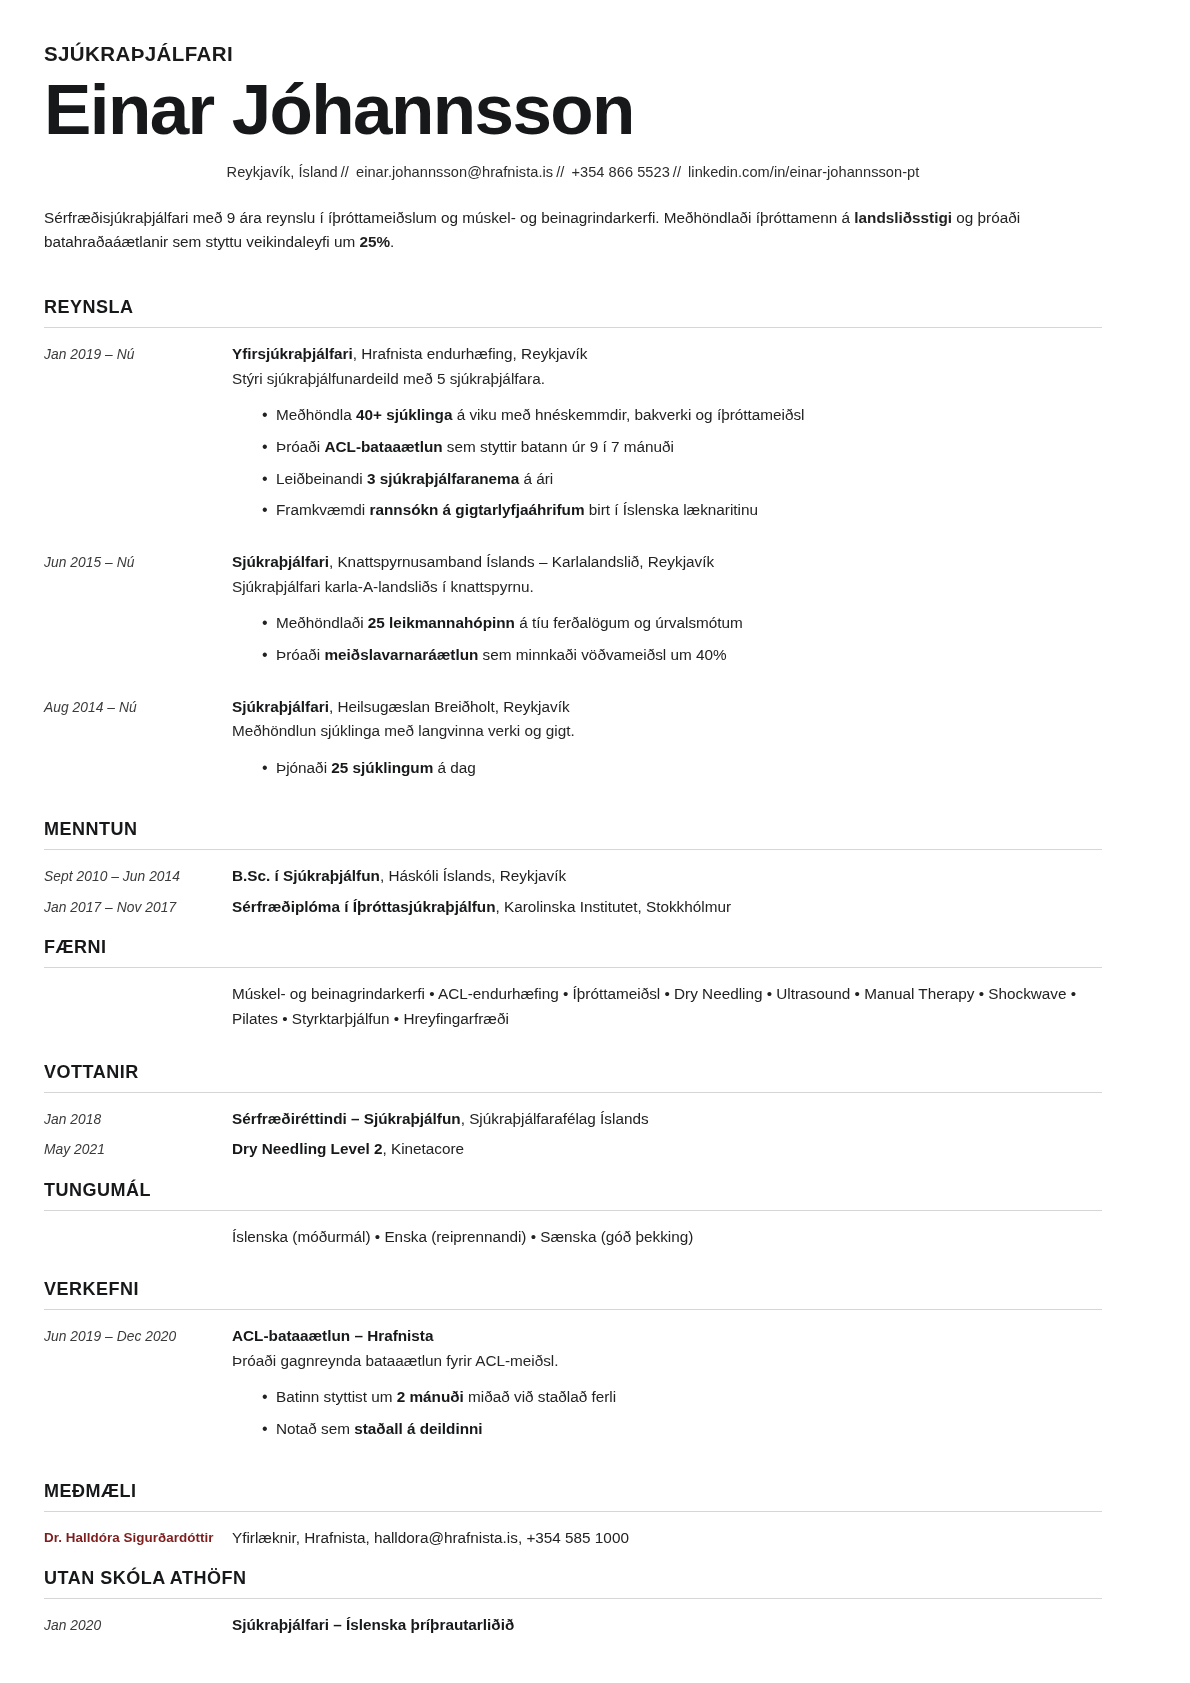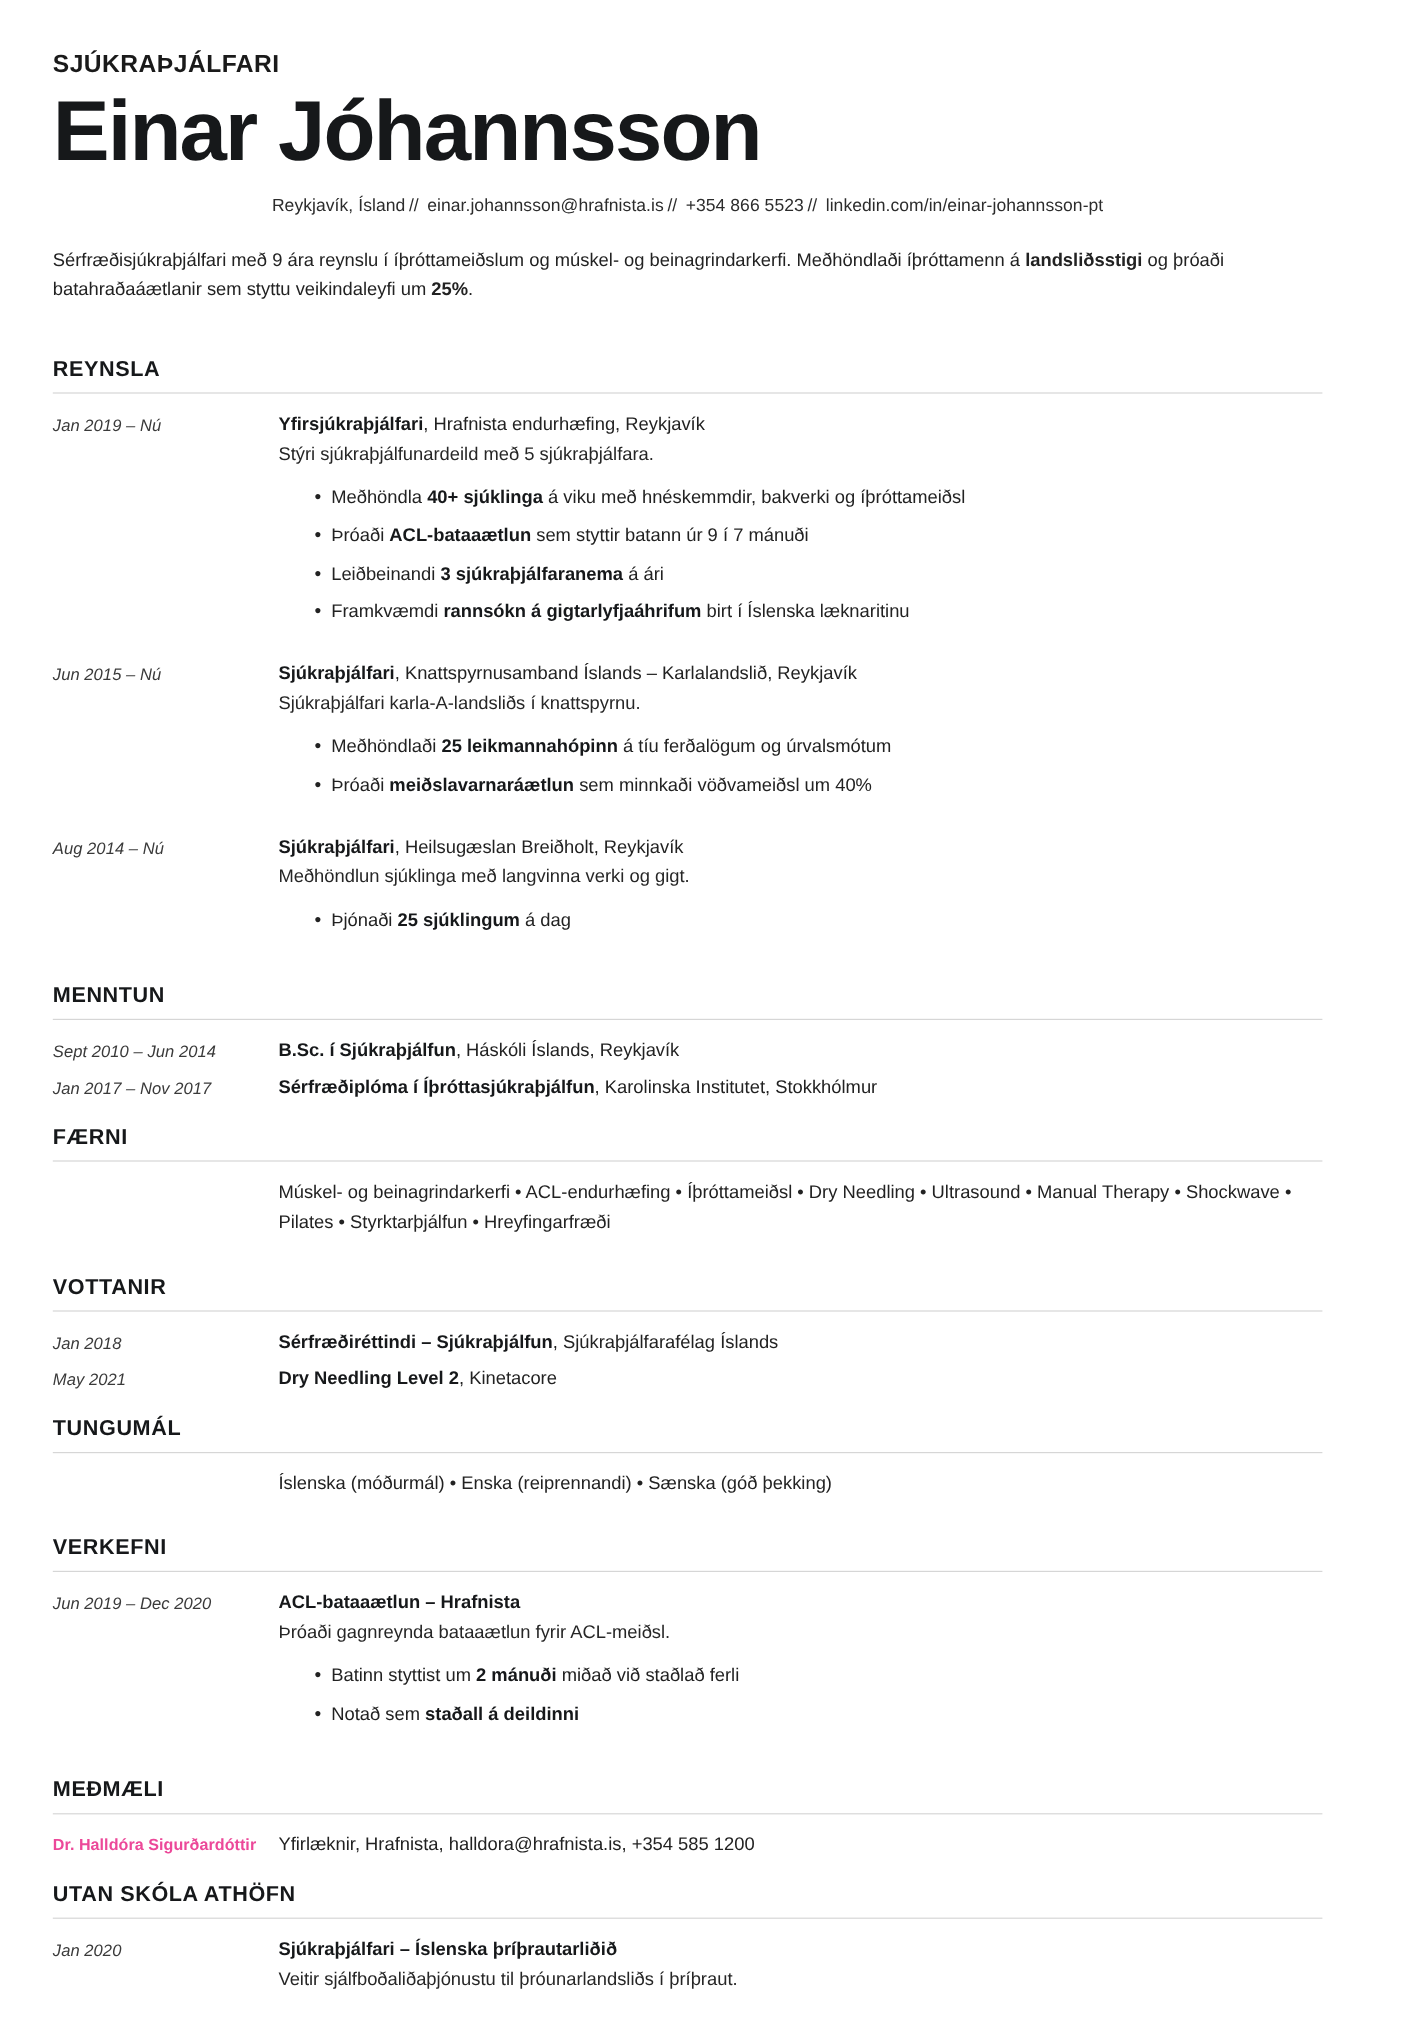--- a/index.html
+++ b/index.html
@@ -89,21 +89,21 @@
     font-style: italic;
     color: #3a3a3a;
     line-height: 1.55;
     padding-top: 2px;
     letter-spacing: 0.05px;
   }
   .entry-date.bold-date {
     font-style: normal;
     font-weight: 700;
     font-size: 13.4px;
-    color: #ec4899;
+    color: #7f1d1d;
   }
   .entry-body {
     flex: 1 1 auto;
     min-width: 0;
   }
   .entry-heading {
     font-size: 15.3px;
     line-height: 1.6;
     color: #222222;
   }
@@ -282,30 +282,29 @@
       </div>
     </div>
   </div>
 
   <div class="section">
     <div class="section-title">MEÐMÆLI</div>
     <div class="rule"></div>
     <div class="entry plain">
       <div class="entry-date bold-date">Dr. Halldóra Sigurðardóttir</div>
       <div class="entry-body">
-        <div class="entry-heading">Yfirlæknir, Hrafnista, halldora@hrafnista.is, +354 585 1200</div>
+        <div class="entry-heading">Yfirlæknir, Hrafnista, halldora@hrafnista.is, +354 585 1000</div>
       </div>
     </div>
   </div>
 
   <div class="section">
     <div class="section-title">UTAN SKÓLA ATHÖFN</div>
     <div class="rule"></div>
     <div class="entry plain">
       <div class="entry-date">Jan 2020</div>
       <div class="entry-body">
         <div class="entry-heading"><b>Sjúkraþjálfari – Íslenska þríþrautarliðið</b></div>
-        <div class="entry-sub">Veitir sjálfboðaliðaþjónustu til þróunarlandsliðs í þríþraut.</div>
       </div>
     </div>
   </div>
 
 </div>
 
 </body></html>

